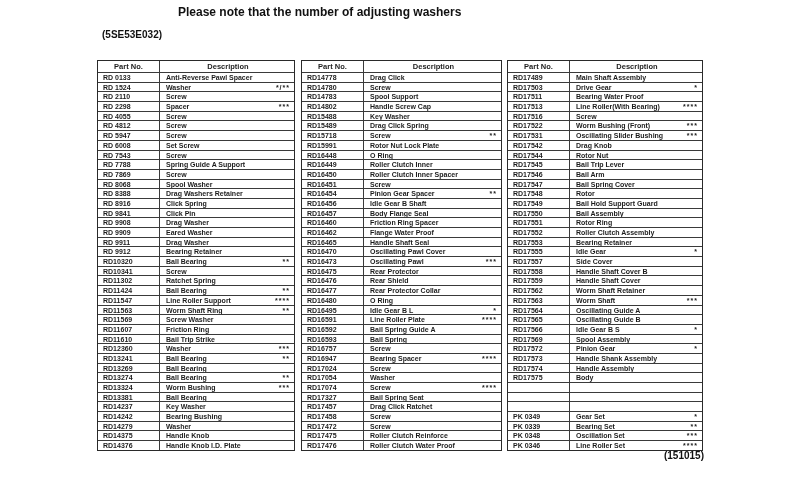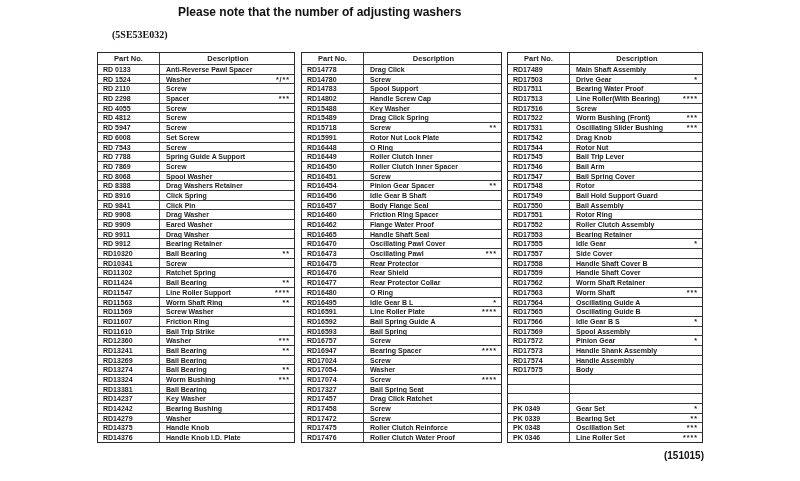--- a/index.html
+++ b/index.html
@@ -11,31 +11,32 @@
     font-family:"Liberation Sans","DejaVu Sans",sans-serif;
     color:#1c1c1c;
     -webkit-font-smoothing:antialiased;
   }
   .note{
     position:absolute;left:178px;top:7px;
     font-size:12px;line-height:11px;font-weight:600;
     color:#111;white-space:nowrap;
   }
   .doc-code{
-    position:absolute;left:112px;top:29px;
-    font-size:10px;font-weight:600;color:#111;white-space:nowrap;font-family:Liberation Serif, serif;
+    position:absolute;left:102px;top:29px;
+    font-size:10px;font-weight:600;color:#111;white-space:nowrap;
   }
   .tables{
     position:absolute;left:97px;top:52px;
     display:flex;align-items:flex-start;
   }
   .ptable{
     border:1.5px solid #2a2a2a;
     background:#fff;
     box-sizing:border-box;
+    margin-top:8px;
   }
   .ptable.t0{width:198px;margin-right:6px;}
   .ptable.t1{width:201px;margin-right:5px;}
   .ptable.t2{width:196px;}
   .t-head{
     display:flex;height:11px;line-height:11px;
     font-weight:700;font-size:7.5px;
   }
   .t-head .cell{text-align:center;padding:0;}
   .t-row{

